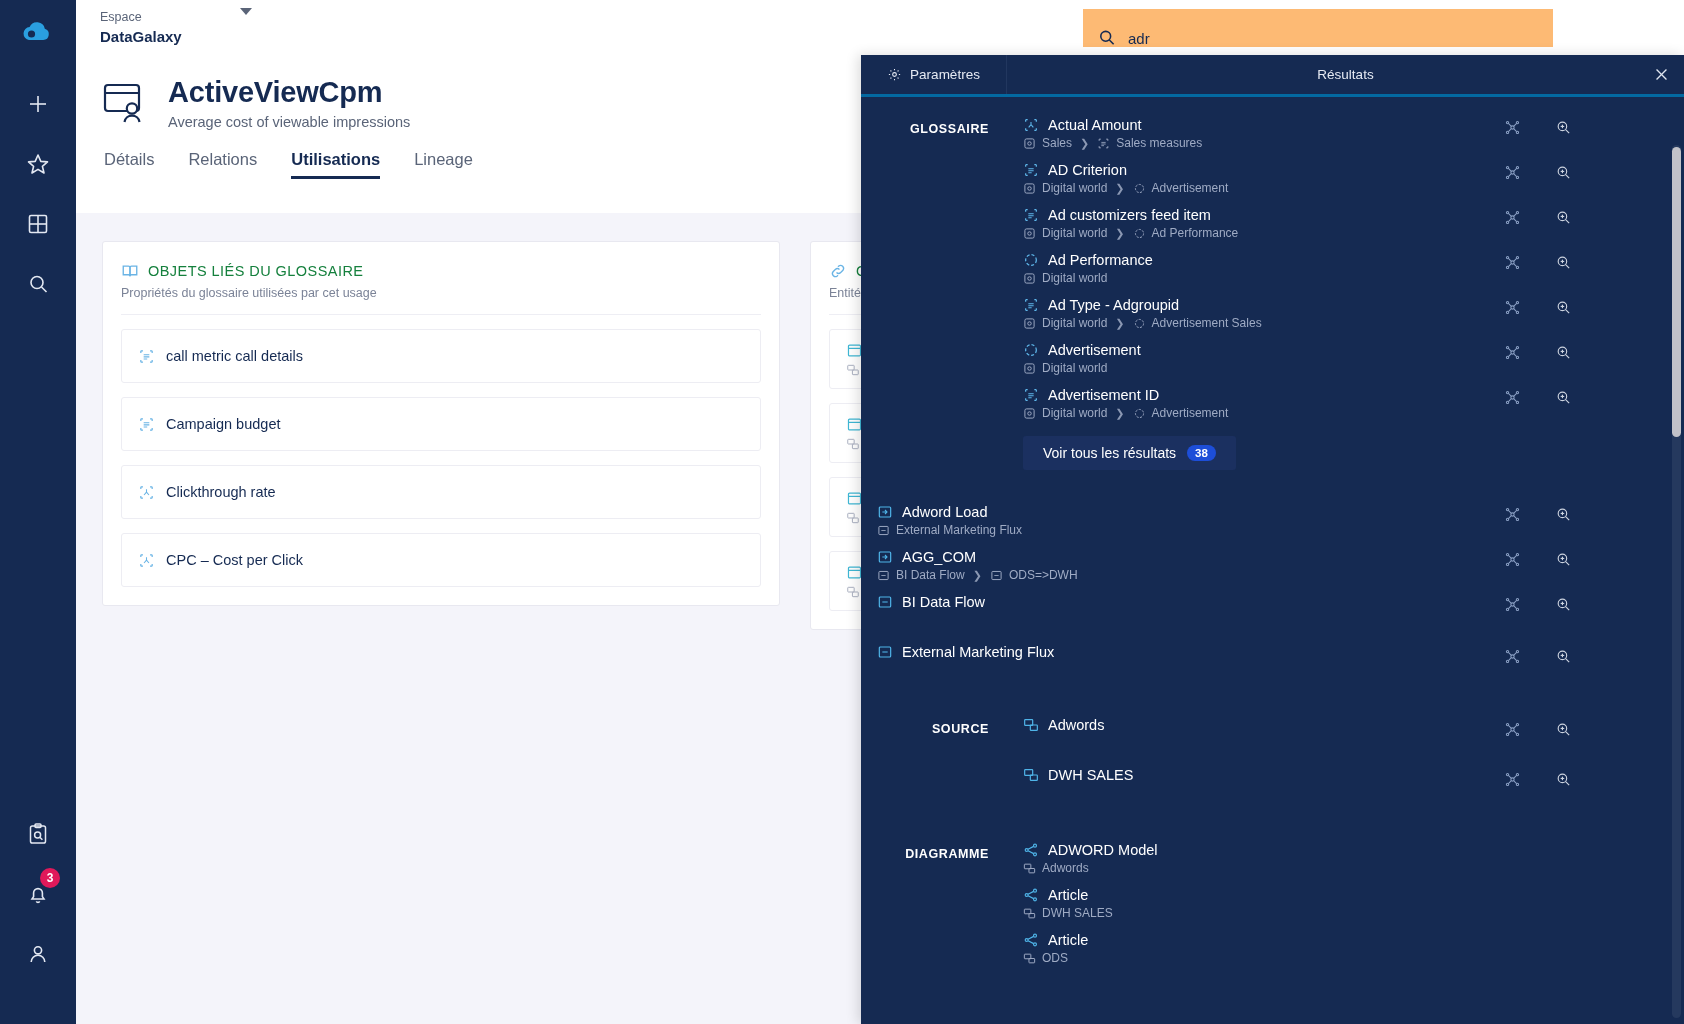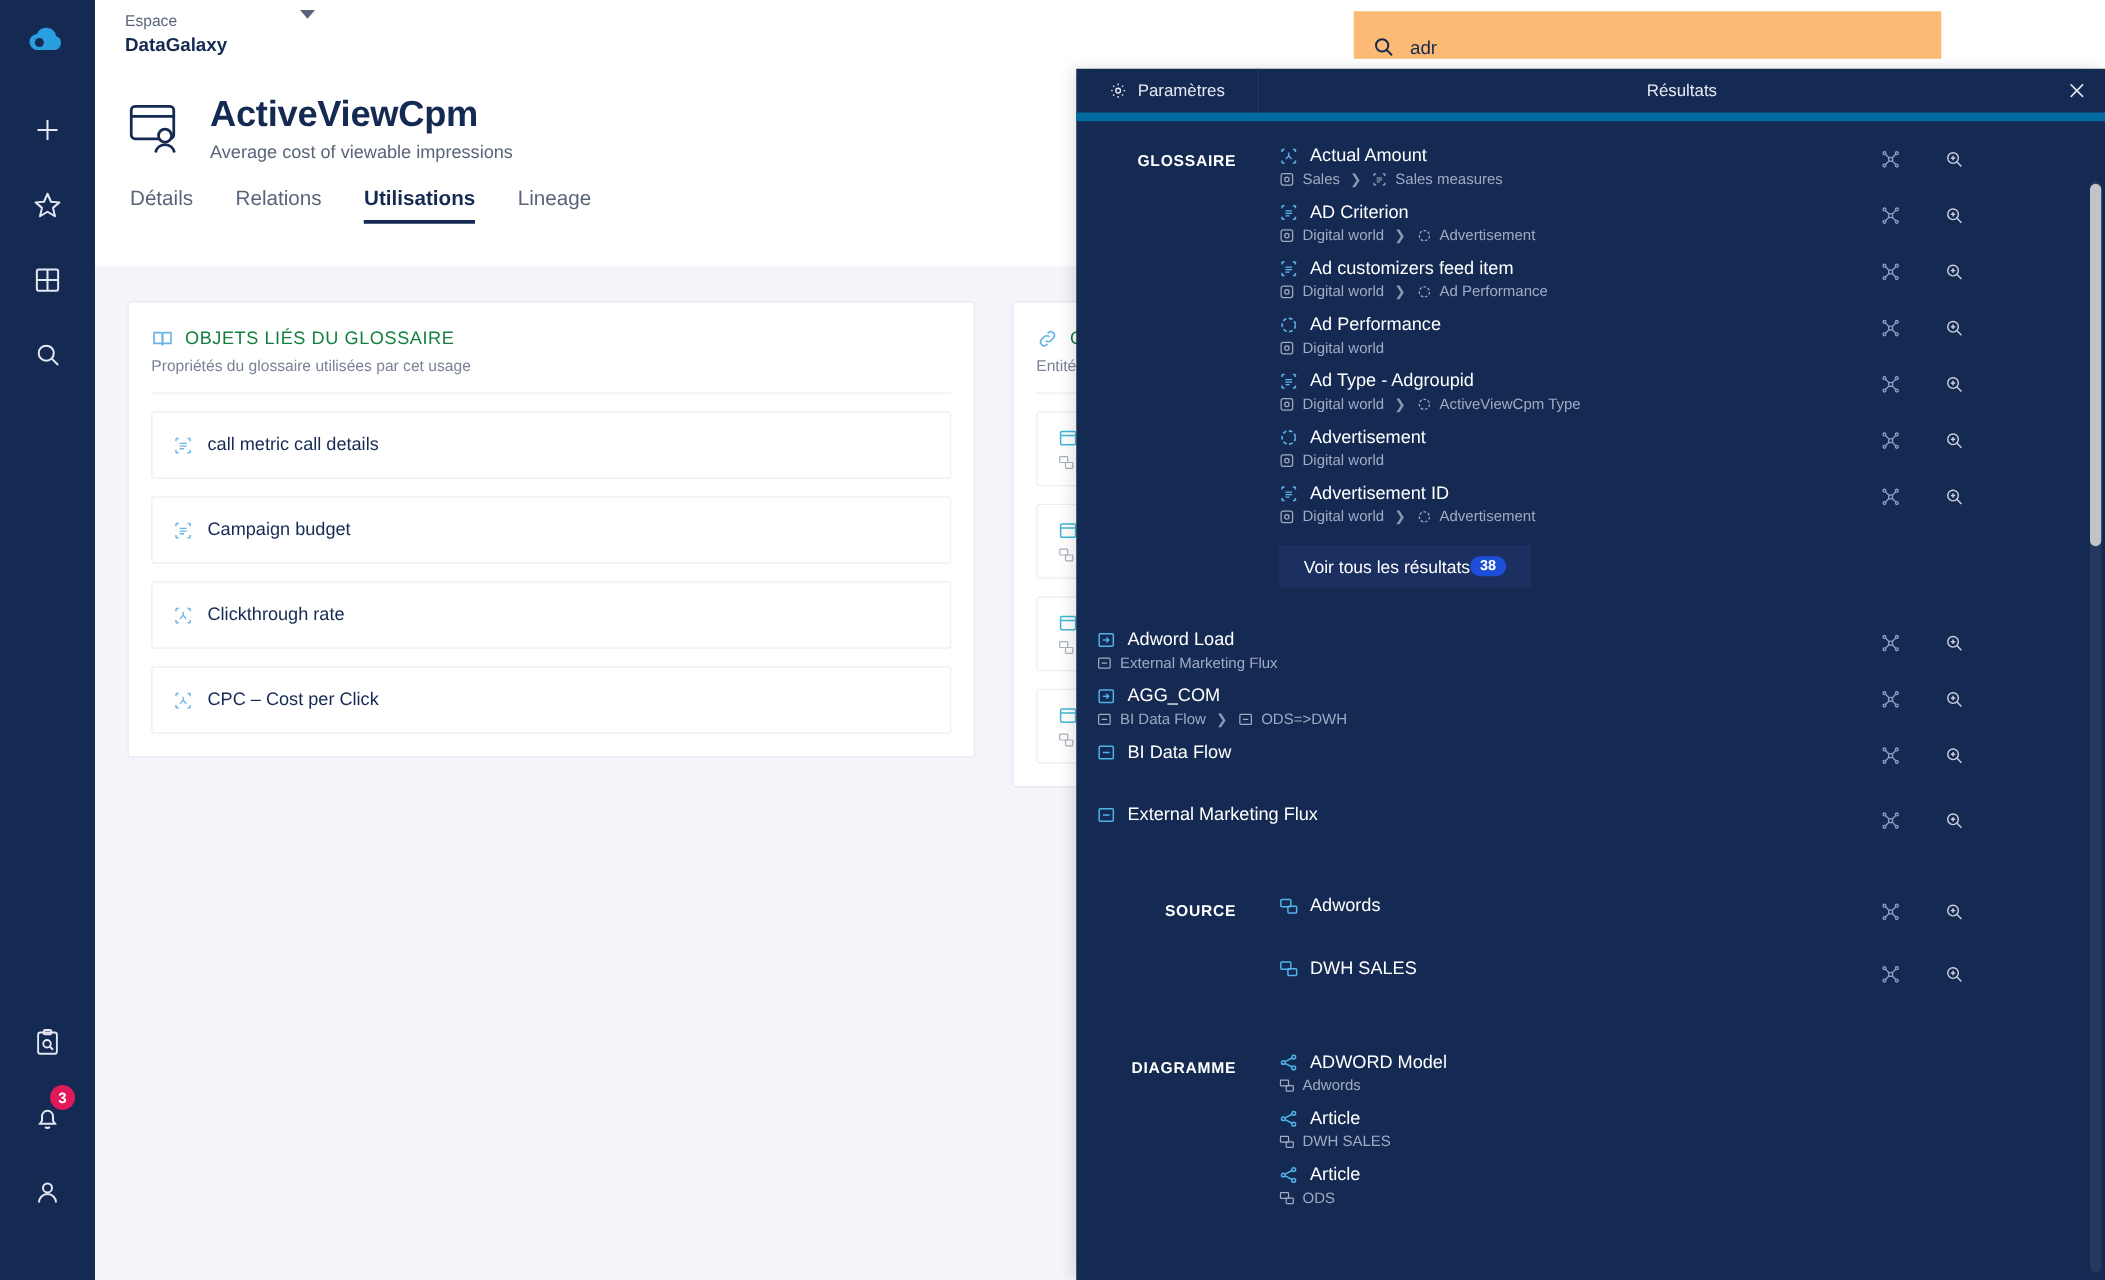--- a/index.html
+++ b/index.html
@@ -118,21 +118,21 @@
   
   .overlay {
     position: absolute; left: 861px; top: 55px;
     width: 823px; height: 969px;
     background: #152a52; color: #fff;
     display: flex; flex-direction: column;
     box-shadow: -3px 0 12px rgba(0,0,0,0.14);
   }
   .ov-head {
     height: 42px; display: flex; align-items: stretch;
-    border-bottom: 7px solid #0369a1; position: relative;
+    border-bottom: 3px solid #0369a1; position: relative;
   }
   .ov-tab {
     display: flex; align-items: center; justify-content: center;
     gap: 8px; font-size: 13.5px; color: #e6eaf3; cursor: pointer;
   }
   .ov-tab.params { width: 146px; border-right: 1px solid #22375f; }
   .ov-tab.res { flex: 1; }
   .ov-close {
     position: absolute; right: 14px; top: 0; bottom: 0;
     display: flex; align-items: center; cursor: pointer;
@@ -160,21 +160,21 @@
   }
   .res-path {
     display: flex; align-items: center; gap: 6px;
     font-size: 12px; color: #9fabc4; margin-top: 3px; padding-left: 0;
   }
   .res-actions { display: flex; gap: 34px; padding-right: 112px; padding-top: 2px; }
   .act { cursor: pointer; opacity: .85; }
   .chev { color: #8b98b3; font-size: 11px; margin: 0 2px; }
   .seeall-wrap { padding: 10px 0 6px 16px; }
   .seeall {
-    display: inline-flex; align-items: center; 
+    display: inline-flex; align-items: center; gap: 11px;
     background: #1b3060; padding: 9px 20px; border-radius: 3px;
     font-size: 14px; color: #ffffff; cursor: pointer;
   }
   .seeall-count {
     background: #1d4ed8; color: #ffffff; font-size: 11.5px;
     font-weight: bold; border-radius: 9px; padding: 2px 8px;
   }
   .sec-gap { height: 18px; }
   .scrollbar {
     position: absolute; right: 3px; top: 50px; width: 9px; height: 290px;
@@ -708,21 +708,21 @@
                       <circle cx="12" cy="12" r="3.2"></circle>
                   </svg>
                 </span>
                 <span>Digital world</span>
                 <span class="chev">❯</span>
                 <span>
                   <svg width="13" height="13" viewBox="0 0 24 24" fill="none" stroke="#9fabc4" stroke-width="1.8" stroke-dasharray="4 2.6">
                     <circle cx="12" cy="12" r="7.5"></circle>
                   </svg>
                 </span>
-                <span>ActiveViewCpm Type</span>
+                <span>Advertisement Sales</span>
               </div>
             </div>
             <div class="res-actions">
               <span class="act">
                 <svg width="17" height="17" viewBox="0 0 24 24" fill="none" stroke="#9fb4d8" stroke-width="1.5">
                   <circle cx="12" cy="12" r="2.3"></circle>
                     <circle cx="5" cy="5" r="1.6"></circle>
                     <circle cx="19" cy="5" r="1.6"></circle>
                   <circle cx="5" cy="19" r="1.6"></circle>
                     <circle cx="19" cy="19" r="1.6"></circle>

